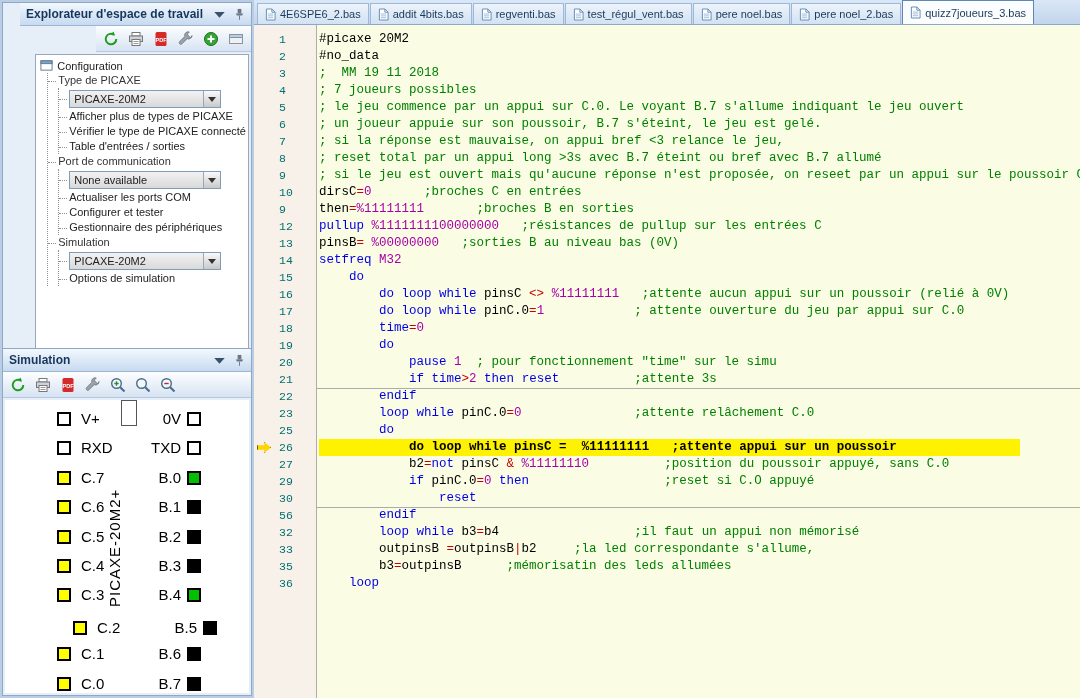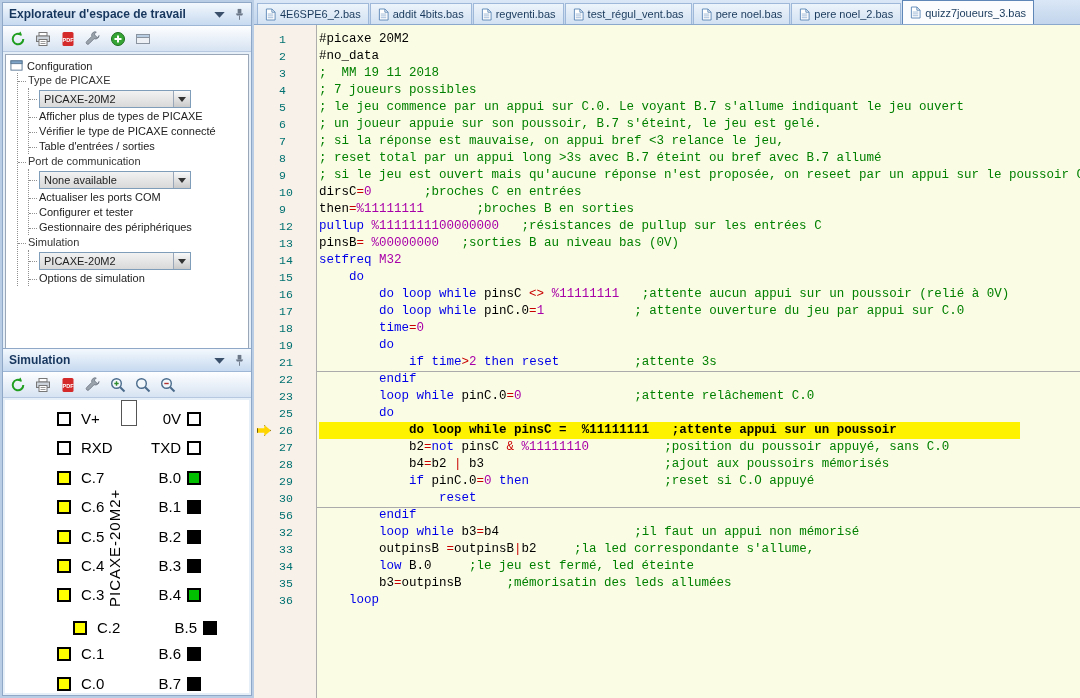--- a/index.html
+++ b/index.html
@@ -4,21 +4,21 @@
 <style>
   html,body{margin:0;padding:0;}
   body{width:1080px;height:698px;overflow:hidden;background:#B9CDE5;
        font-family:"Liberation Sans","DejaVu Sans",sans-serif;-webkit-font-smoothing:antialiased;}
   .app{position:relative;width:1080px;height:698px;}
 
   
   .left-col{position:absolute;left:0;top:0;width:254px;height:698px;}
   .panel{position:absolute;left:2px;width:250px;border:1px solid #8FA8C8;background:#E6EEF7;
          display:flex;flex-direction:column;box-sizing:border-box;}
-  #workspace-panel{top:2px;height:406px;}
+  #workspace-panel{top:2px;height:406px;align-items:flex-end;}
   #sim-panel{top:348px;height:348px;}
   .panel-header{height:22px;flex:none;display:flex;align-items:center;gap:4px;padding:0 4px 0 6px;
         background:linear-gradient(#F3F8FD,#C7DAF0);border-bottom:1px solid #9DB6D6;
         font-weight:bold;font-size:12px;color:#17365D;}
   .panel-header .spacer{flex:1;}
   .ph-btn{width:16px;height:16px;display:flex;align-items:center;justify-content:center;cursor:default;}
   .panel-toolbar{height:23px;flex:none;display:flex;align-items:center;gap:3px;padding:1px 4px;
         background:linear-gradient(#FDFEFF,#D7E3F2);border-bottom:1px solid #B5C8E0;}
   .tbtn{width:20px;height:19px;display:flex;align-items:center;justify-content:center;border:1px solid transparent;}
   .ic{width:16px;height:16px;display:inline-block;}
@@ -555,20 +555,24 @@
           </div>
           <div class="code-line">
             <span class="ln">18</span>
             <span class="code"><span style="color: rgb(0, 0, 0);">        </span><span style="color: rgb(0, 0, 232);">time</span><span style="color: rgb(200, 0, 0);">=</span><span style="color: rgb(168, 0, 168);">0</span></span>
           </div>
           <div class="code-line">
             <span class="ln">19</span>
             <span class="code"><span style="color: rgb(0, 0, 0);">        </span><span style="color: rgb(0, 0, 232);">do</span></span>
           </div>
           <div class="code-line">
+            <span class="ln">20</span>
+            <span class="code"><span style="color: rgb(0, 0, 0);">            </span><span style="color: rgb(0, 0, 232);">pause</span><span style="color: rgb(0, 0, 0);"> </span><span style="color: rgb(168, 0, 168);">1</span><span style="color: rgb(0, 0, 0);">  </span><span style="color: rgb(0, 128, 0);">; pour fonctionnement "time" sur le simu</span></span>
+          </div>
+          <div class="code-line">
             <span class="ln">21</span>
             <span class="code"><span style="color: rgb(0, 0, 0);">            </span><span style="color: rgb(0, 0, 232);">if</span><span style="color: rgb(0, 0, 0);"> </span><span style="color: rgb(0, 0, 232);">time</span><span style="color: rgb(200, 0, 0);">&gt;</span><span style="color: rgb(168, 0, 168);">2</span><span style="color: rgb(0, 0, 0);"> </span><span style="color: rgb(0, 0, 232);">then</span><span style="color: rgb(0, 0, 0);"> </span><span style="color: rgb(0, 0, 232);">reset</span><span style="color: rgb(0, 0, 0);">          </span><span style="color: rgb(0, 128, 0);">;attente 3s</span></span>
           </div>
           <div class="code-line rule">
             <span class="ln">22</span>
             <span class="code"><span style="color: rgb(0, 0, 0);">        </span><span style="color: rgb(0, 0, 232);">endif</span></span>
           </div>
           <div class="code-line">
             <span class="ln">23</span>
             <span class="code"><span style="color: rgb(0, 0, 0);">        </span><span style="color: rgb(0, 0, 232);">loop</span><span style="color: rgb(0, 0, 0);"> </span><span style="color: rgb(0, 0, 232);">while</span><span style="color: rgb(0, 0, 0);"> pinC.0</span><span style="color: rgb(200, 0, 0);">=</span><span style="color: rgb(168, 0, 168);">0</span><span style="color: rgb(0, 0, 0);">               </span><span style="color: rgb(0, 128, 0);">;attente relâchement C.0</span></span>
@@ -579,48 +583,40 @@
           </div>
           <div class="code-line hl">
             <span class="ln">26<span class="exec-arrow"></span></span>
             <span class="code"><span style="color: rgb(0, 0, 0);">            </span><span style="color: rgb(0, 0, 232);">do</span><span style="color: rgb(0, 0, 0);"> </span><span style="color: rgb(0, 0, 232);">loop</span><span style="color: rgb(0, 0, 0);"> </span><span style="color: rgb(0, 0, 232);">while</span><span style="color: rgb(0, 0, 0);"> pinsC </span><span style="color: rgb(200, 0, 0);">=</span><span style="color: rgb(0, 0, 0);">  </span><span style="color: rgb(168, 0, 168);">%11111111</span><span style="color: rgb(0, 0, 0);">   </span><span style="color: rgb(0, 128, 0);">;attente appui sur un poussoir</span></span>
           </div>
           <div class="code-line">
             <span class="ln">27</span>
             <span class="code"><span style="color: rgb(0, 0, 0);">            b2</span><span style="color: rgb(200, 0, 0);">=</span><span style="color: rgb(0, 0, 232);">not</span><span style="color: rgb(0, 0, 0);"> pinsC </span><span style="color: rgb(200, 0, 0);">&amp;</span><span style="color: rgb(0, 0, 0);"> </span><span style="color: rgb(168, 0, 168);">%11111110</span><span style="color: rgb(0, 0, 0);">          </span><span style="color: rgb(0, 128, 0);">;position du poussoir appuyé, sans C.0</span></span>
           </div>
           <div class="code-line">
-            <span class="ln">28</span>
-            <span class="code"><span style="color: rgb(0, 0, 0);">            b4</span><span style="color: rgb(200, 0, 0);">=</span><span style="color: rgb(0, 0, 0);">b2 </span><span style="color: rgb(200, 0, 0);">|</span><span style="color: rgb(0, 0, 0);"> b3                        </span><span style="color: rgb(0, 128, 0);">;ajout aux poussoirs mémorisés</span></span>
-          </div>
-          <div class="code-line">
             <span class="ln">29</span>
             <span class="code"><span style="color: rgb(0, 0, 0);">            </span><span style="color: rgb(0, 0, 232);">if</span><span style="color: rgb(0, 0, 0);"> pinC.0</span><span style="color: rgb(200, 0, 0);">=</span><span style="color: rgb(168, 0, 168);">0</span><span style="color: rgb(0, 0, 0);"> </span><span style="color: rgb(0, 0, 232);">then</span><span style="color: rgb(0, 0, 0);">                  </span><span style="color: rgb(0, 128, 0);">;reset si C.O appuyé</span></span>
           </div>
           <div class="code-line">
             <span class="ln">30</span>
             <span class="code"><span style="color: rgb(0, 0, 0);">                </span><span style="color: rgb(0, 0, 232);">reset</span></span>
           </div>
           <div class="code-line rule">
             <span class="ln">56</span>
             <span class="code"><span style="color: rgb(0, 0, 0);">        </span><span style="color: rgb(0, 0, 232);">endif</span></span>
           </div>
           <div class="code-line">
             <span class="ln">32</span>
             <span class="code"><span style="color: rgb(0, 0, 0);">        </span><span style="color: rgb(0, 0, 232);">loop</span><span style="color: rgb(0, 0, 0);"> </span><span style="color: rgb(0, 0, 232);">while</span><span style="color: rgb(0, 0, 0);"> b3</span><span style="color: rgb(200, 0, 0);">=</span><span style="color: rgb(0, 0, 0);">b4                  </span><span style="color: rgb(0, 128, 0);">;il faut un appui non mémorisé</span></span>
           </div>
           <div class="code-line">
             <span class="ln">33</span>
             <span class="code"><span style="color: rgb(0, 0, 0);">        outpinsB </span><span style="color: rgb(200, 0, 0);">=</span><span style="color: rgb(0, 0, 0);">outpinsB</span><span style="color: rgb(200, 0, 0);">|</span><span style="color: rgb(0, 0, 0);">b2     </span><span style="color: rgb(0, 128, 0);">;la led correspondante s'allume,</span></span>
           </div>
           <div class="code-line">
-            <span class="ln">34</span>
-            <span class="code"><span style="color: rgb(0, 0, 0);">        </span><span style="color: rgb(0, 0, 232);">low</span><span style="color: rgb(0, 0, 0);"> B.0     </span><span style="color: rgb(0, 128, 0);">;le jeu est fermé, led éteinte</span></span>
-          </div>
-          <div class="code-line">
             <span class="ln">35</span>
             <span class="code"><span style="color: rgb(0, 0, 0);">        b3</span><span style="color: rgb(200, 0, 0);">=</span><span style="color: rgb(0, 0, 0);">outpinsB      </span><span style="color: rgb(0, 128, 0);">;mémorisatin des leds allumées</span></span>
           </div>
           <div class="code-line">
             <span class="ln">36</span>
             <span class="code"><span style="color: rgb(0, 0, 0);">    </span><span style="color: rgb(0, 0, 232);">loop</span></span>
           </div>
         </div>
     </div>
   </div>

